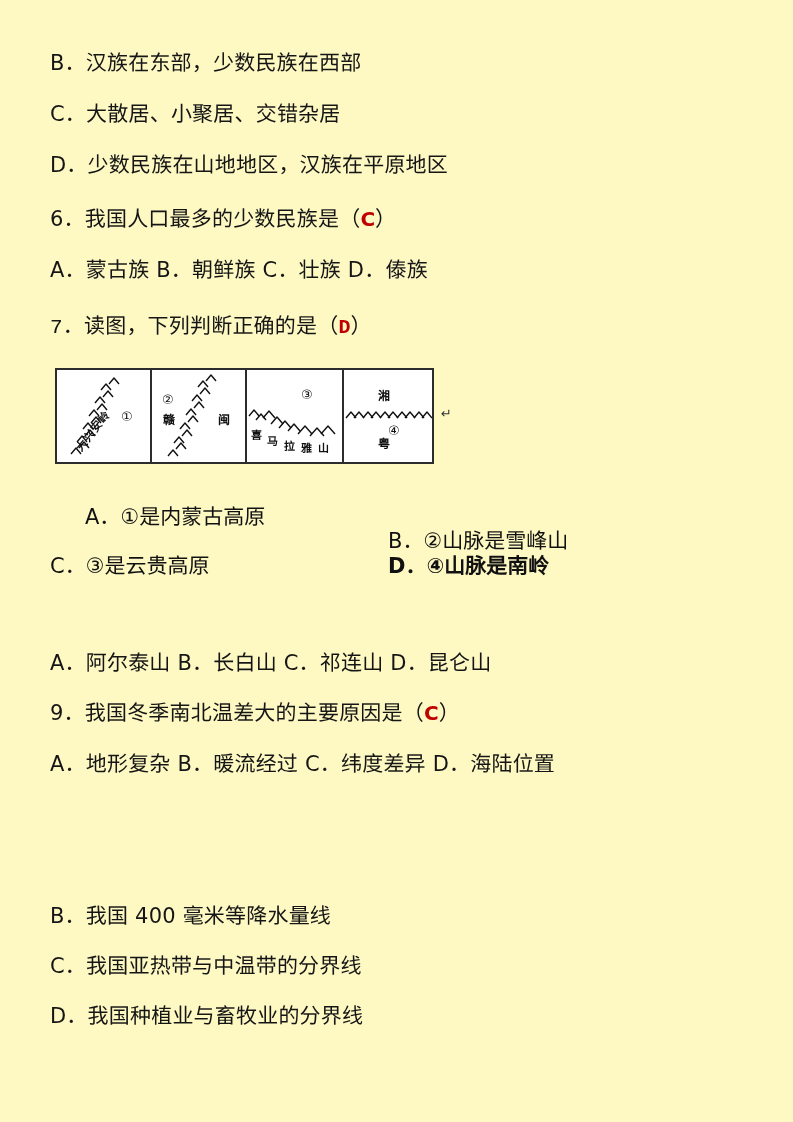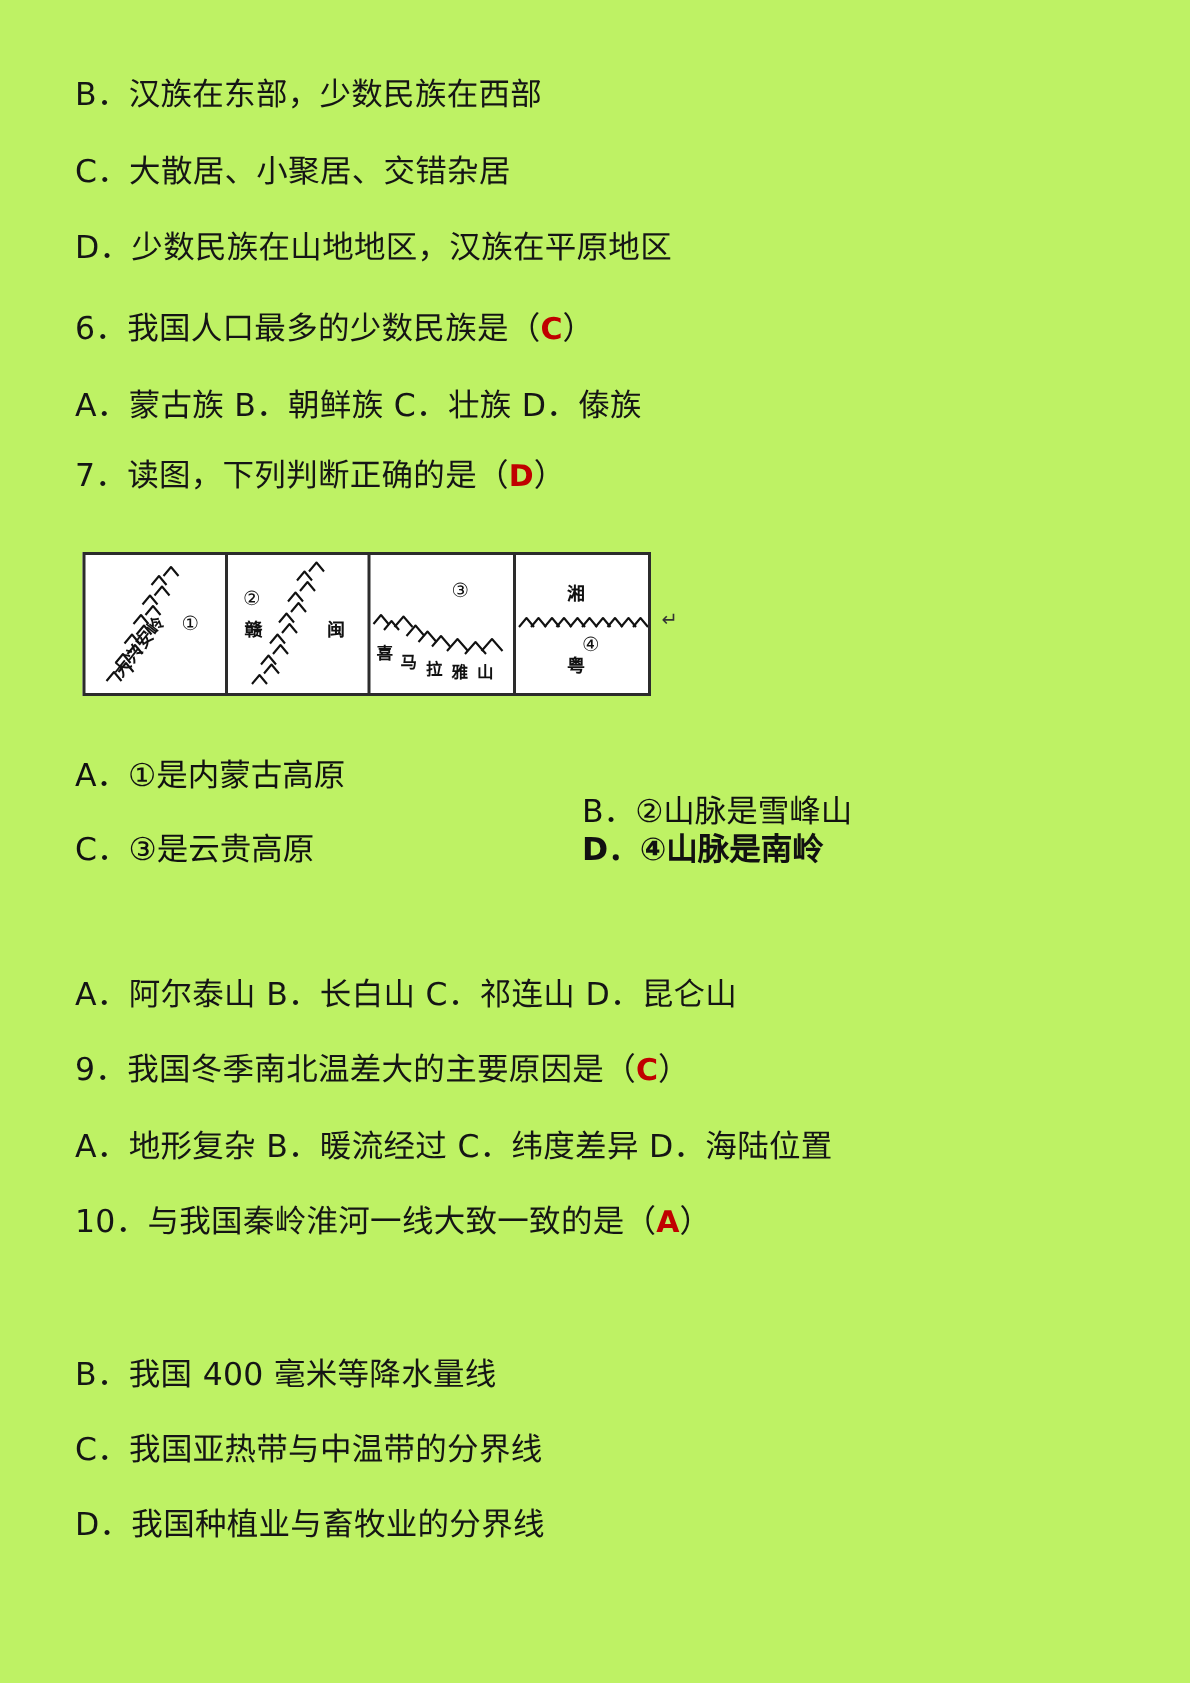--- a/index.html
+++ b/index.html
@@ -15,21 +15,21 @@
     font-family: "DejaVu Sans", "Liberation Sans", sans-serif;
     color: #111111;
     overflow: hidden;
   }
 
   .page {
     position: absolute;
     left: 0; top: 0;
     width: 793px;
     height: 1122px;
-    background: #bef264;
+    background: #fef9c3;
   }
 
   
   .line {
     position: absolute;
     left: 50px;
     white-space: nowrap;
     font-size: 21px;
     line-height: 26px;
     letter-spacing: 0.2px;
@@ -144,21 +144,21 @@
   <div class="line opt-line" style="top:152px;">
     <span>D．</span><span>少数民族在山地地区，汉族在平原地区</span>
   </div>
 
   <div class="line q-line" style="top:206px;">
     <span>6．</span><span>我国人口最多的少数民族是</span><span>（</span><span class="ans">C</span><span>）</span>
   </div>
 
   <div class="line opt-line" style="top:257px;">A．蒙古族  B．朝鲜族  C．壮族    D．傣族</div>
 
-  <div class="line q-line" style="top:304px;">
+  <div class="line q-line" style="top:315px;font-family:Liberation Mono, monospace;">
     <span>7．</span><span>读图，下列判断正确的是</span><span>（</span><span class="ans">D</span><span>）</span>
   </div>
 
   <div id="figure-wrap">
     <div class="fig-box"></div>
 
     <div class="fig-panel" style="left:2px; width:93px;">
       <svg class="panel-svg" viewBox="0 0 93 96" preserveAspectRatio="none">
         <g stroke="#111" stroke-width="1.4" fill="none" stroke-linejoin="round">
           <path d="M14,86 l5,-6 l5,6"></path>
@@ -247,43 +247,40 @@
         </g>
       </svg>
       <div class="cn-label" style="left:34px; top:22px;">湘</div>
       <div class="circ-num" style="left:44px; top:56px;">④</div>
       <div class="cn-label" style="left:34px; top:70px;">粤</div>
     </div>
 
     <div class="pilcrow">↵</div>
   </div>
 
-  <div class="col-a" style="top:500px;">
+  <div class="col-a" style="top:500px;margin-left:35px;">
     <span>A．</span><span>①是内蒙古高原</span>
   </div>
   <div class="col-b" style="top:524px;">
     <span>B．</span><span>②山脉是雪峰山</span>
   </div>
   <div class="col-a" style="top:549px;">
     <span>C．</span><span>③是云贵高原</span>
   </div>
   <div class="col-b" style="top:549px;font-weight:bold;">
     <span>D．</span><span>④山脉是南岭</span>
   </div>
 
   <div class="line opt-line" style="top:650px;">A．阿尔泰山    B．长白山  C．祁连山  D．昆仑山</div>
 
   <div class="line q-line" style="top:700px;">
     <span>9．</span><span>我国冬季南北温差大的主要原因是</span><span>（</span><span class="ans">C</span><span>）</span>
   </div>
   <div class="line opt-line" style="top:751px;">A．地形复杂    B．暖流经过    C．纬度差异    D．海陆位置</div>
 
-  <div class="line q-line" style="top:801px;">
-    <span>10．</span><span>与我国秦岭淮河一线大致一致的是</span><span>（</span><span class="ans">A</span><span>）</span>
-  </div>
 
   <div class="line opt-line" style="top:903px;">
     <span>B．</span><span>我国 400 毫米等降水量线</span>
   </div>
   <div class="line opt-line" style="top:953px;">
     <span>C．</span><span>我国亚热带与中温带的分界线</span>
   </div>
   <div class="line opt-line" style="top:1003px;">
     <span>D．</span><span>我国种植业与畜牧业的分界线</span>
   </div>

